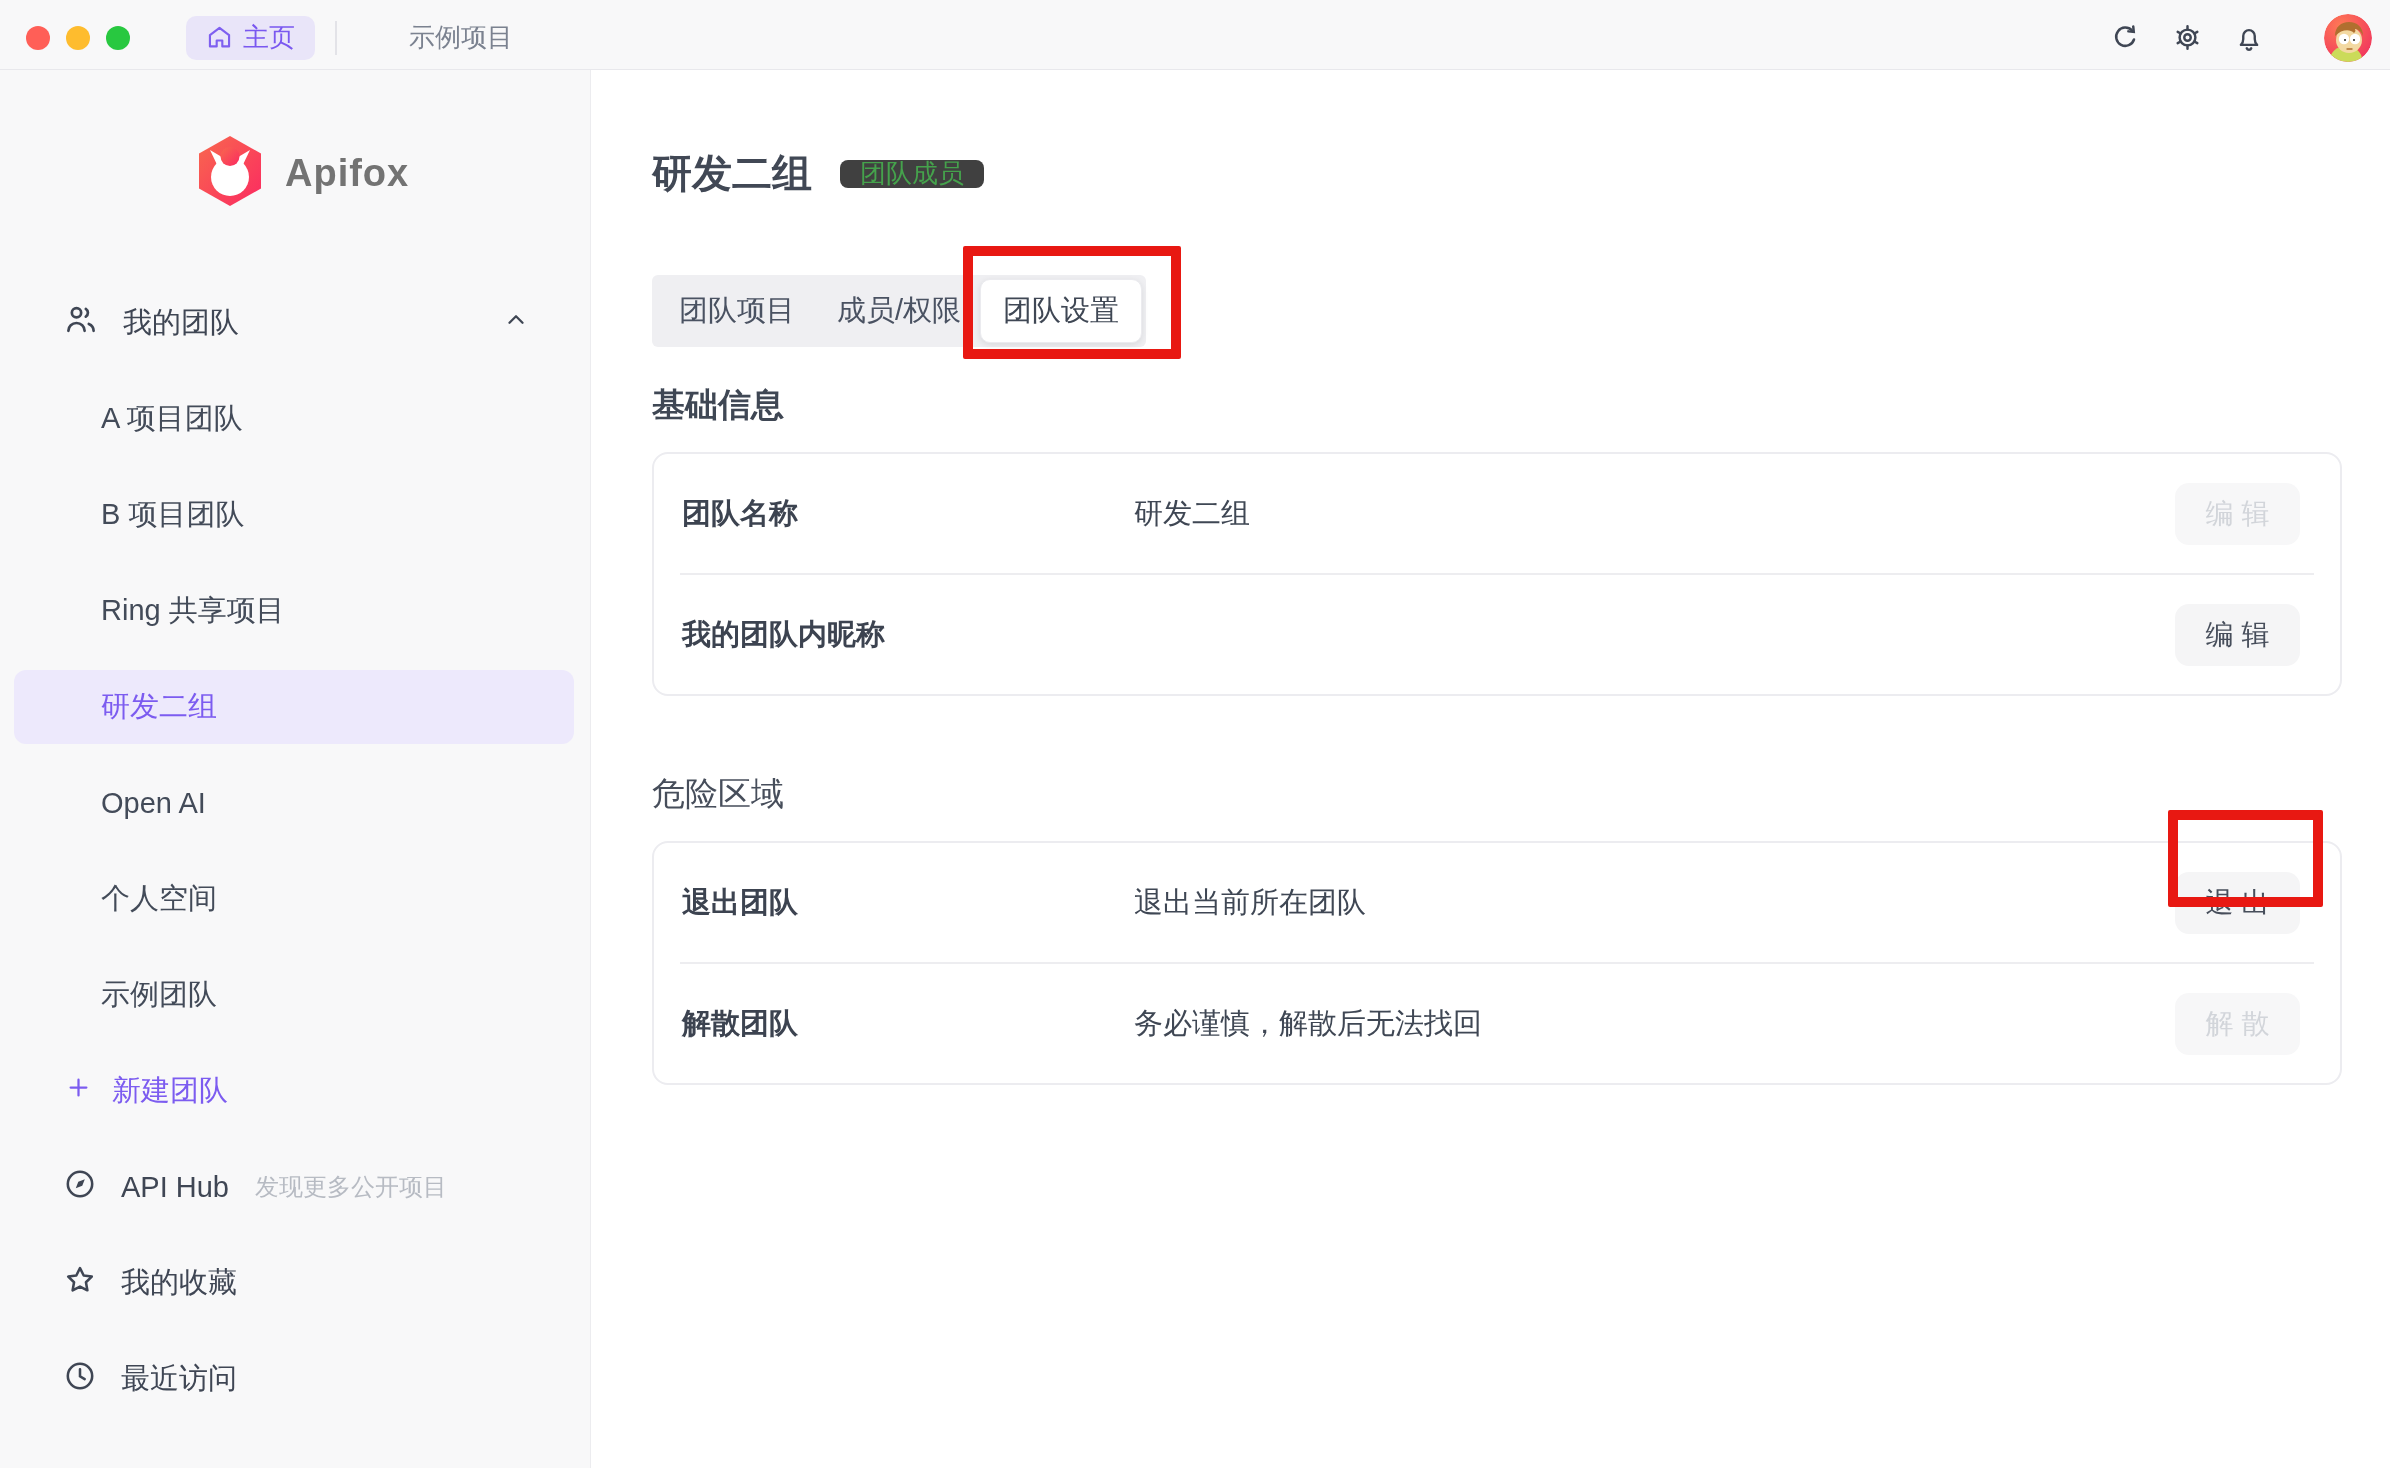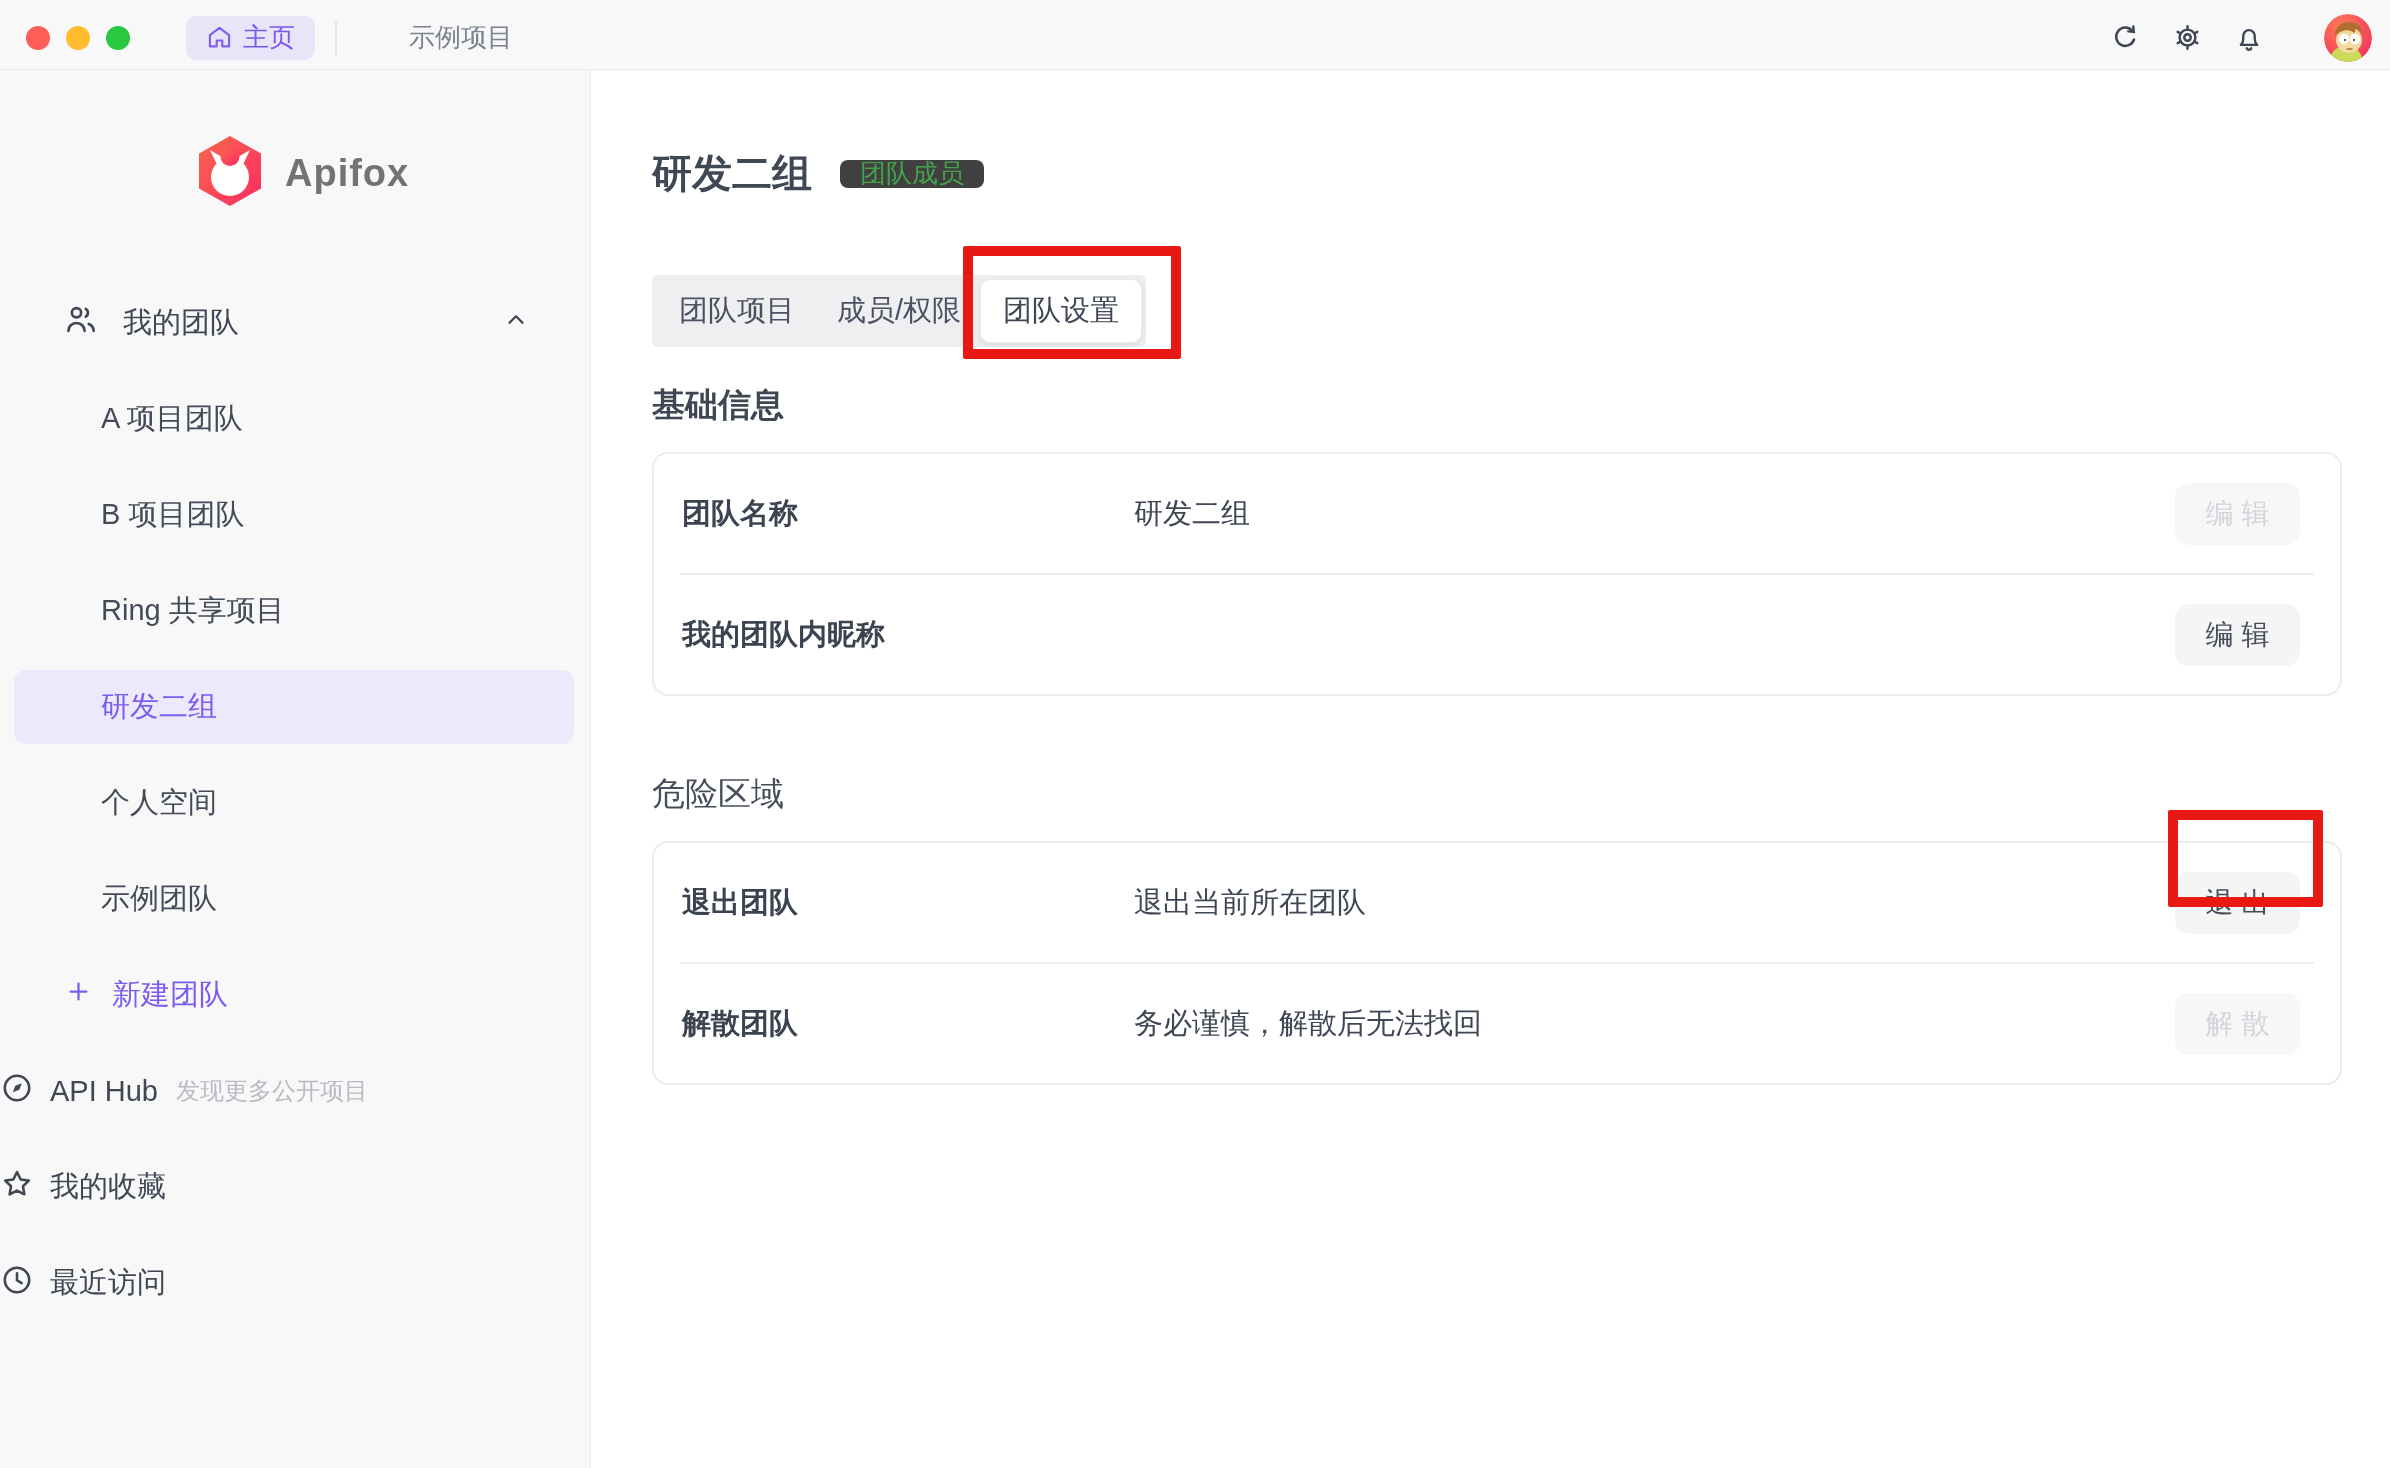--- a/index.html
+++ b/index.html
@@ -31,21 +31,21 @@
   .sidebar { width:591px; flex:0 0 591px; background:#f8f8f9; border-right:1px solid #ececef; padding-top:66px; }
   .logo-row { margin-left:197px; display:flex; align-items:center; gap:22px; height:74px; }
   .logo-text { font-size:38px; font-weight:bold; color:#737373; letter-spacing:1px; }
   .menu { margin-top:76px; display:flex; flex-direction:column; }
   .mrow { height:74px; margin-bottom:22px; display:flex; align-items:center; font-size:29px; color:#434b59; cursor:pointer; }
   .mrow.parent { padding-left:63px; gap:24px; font-weight:500; color:#3f4654; }
   .mrow.parent .chev { margin-left:auto; margin-right:61px; }
   .mrow.child { padding-left:101px; }
   .mrow.selected { background:#ede9fc; border-radius:12px; margin-left:14px; margin-right:16px; padding-left:87px; color:#7c5cf0; }
   .mrow.newteam { padding-left:65px; gap:20px; color:#7c5cf0; }
-  .mrow.util { gap:16px; color:#3f4654; }
+  .mrow.util { padding-left:63px; gap:24px; color:#3f4654; }
   .util-hint { font-size:24px; color:#b7bbc3; margin-left:2px; }
 
   
   .main { flex:1; position:relative; background:#fff; padding:76px 0 0 61px; }
   .title-row { display:flex; align-items:center; }
   .page-title { font-size:40px; font-weight:bold; color:#414855; }
   .badge { margin-left:28px; height:28px; padding:0 20px; border-radius:8px; background:#404040;
            color:#45a24c; font-size:26px; display:flex; align-items:center; }
 
   .tabbar { margin-top:74px; display:inline-flex; background:#efeff2; border-radius:6px; padding:4px; }
@@ -191,20 +191,23 @@
         <div class="mrow child">
           <span>B 项目团队</span>
         </div>
         <div class="mrow child">
           <span>Ring 共享项目</span>
         </div>
         <div class="mrow child selected">
           <span>研发二组</span>
         </div>
         <div class="mrow child">
+          <span>Open AI</span>
+        </div>
+        <div class="mrow child">
           <span>个人空间</span>
         </div>
         <div class="mrow child">
           <span>示例团队</span>
         </div>
 
         <div class="mrow newteam">
           <span>
             <svg width="27" height="27" viewBox="0 0 24 24" fill="none" stroke="#7c5cf0" stroke-width="2" stroke-linecap="round">
               <path d="M12 5v14M5 12h14"></path>

